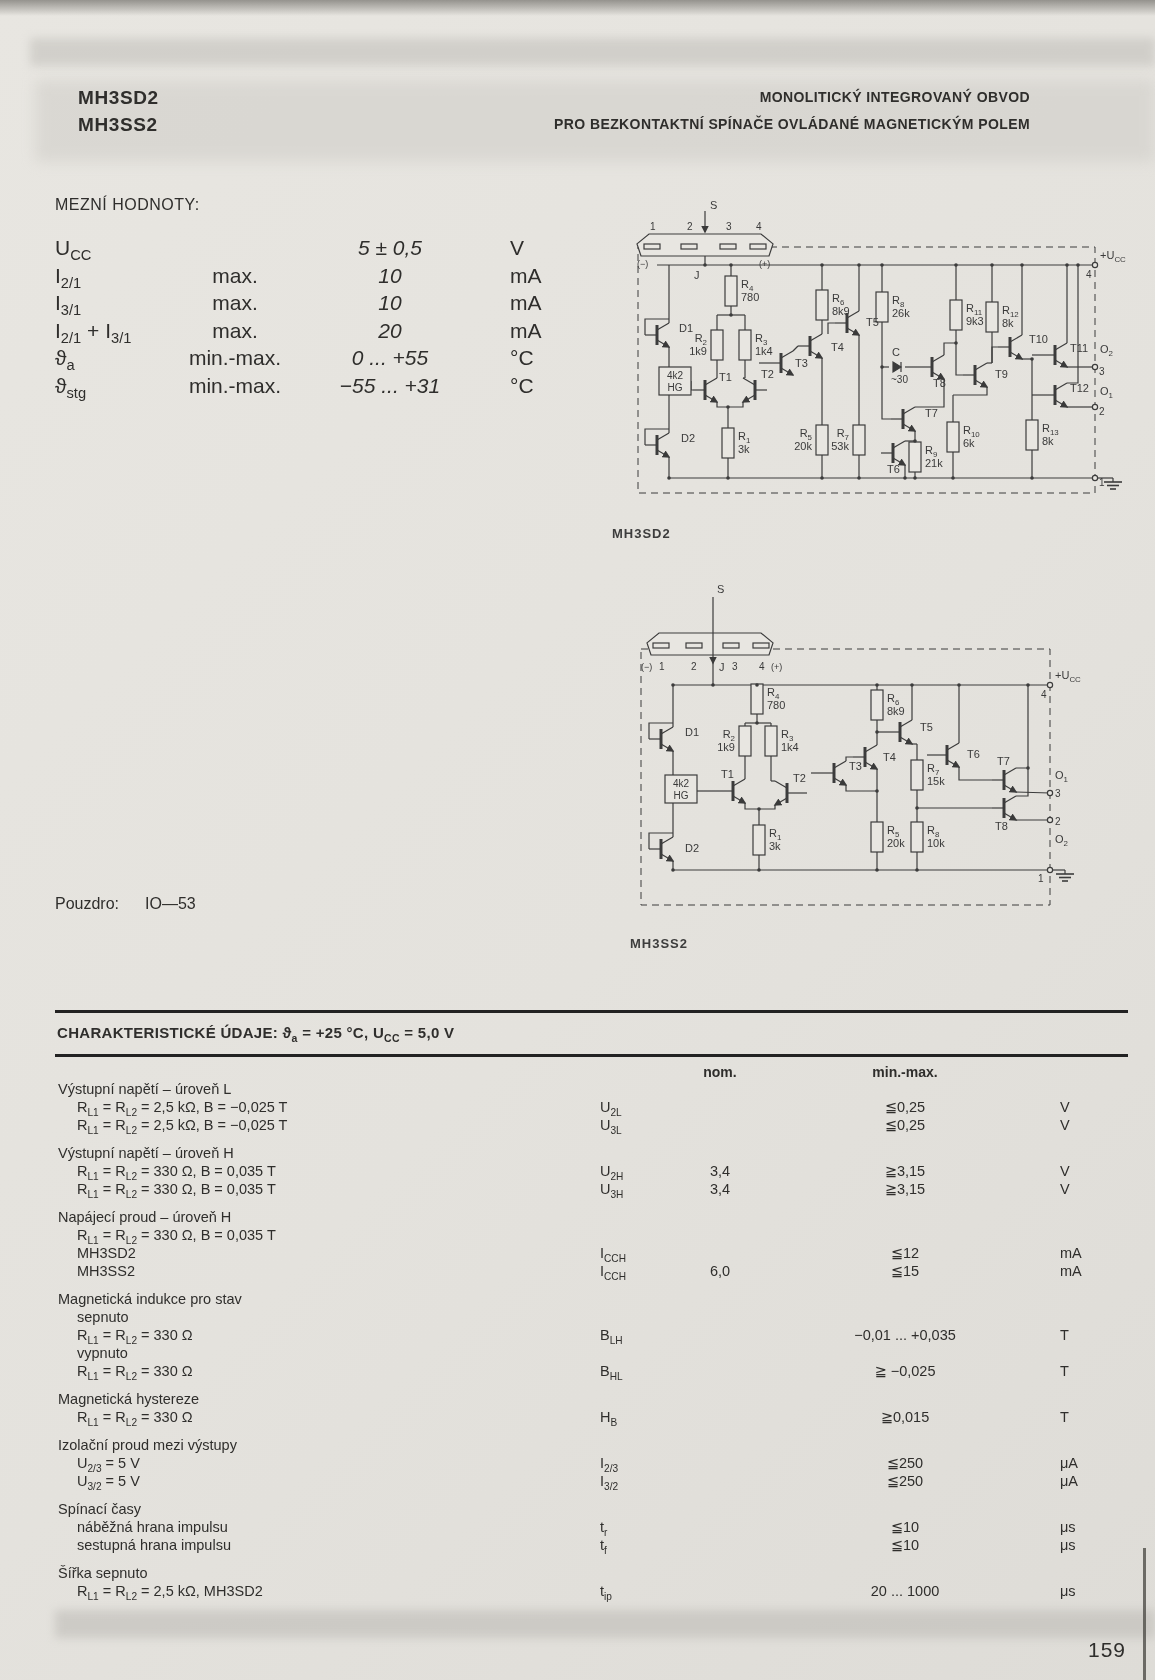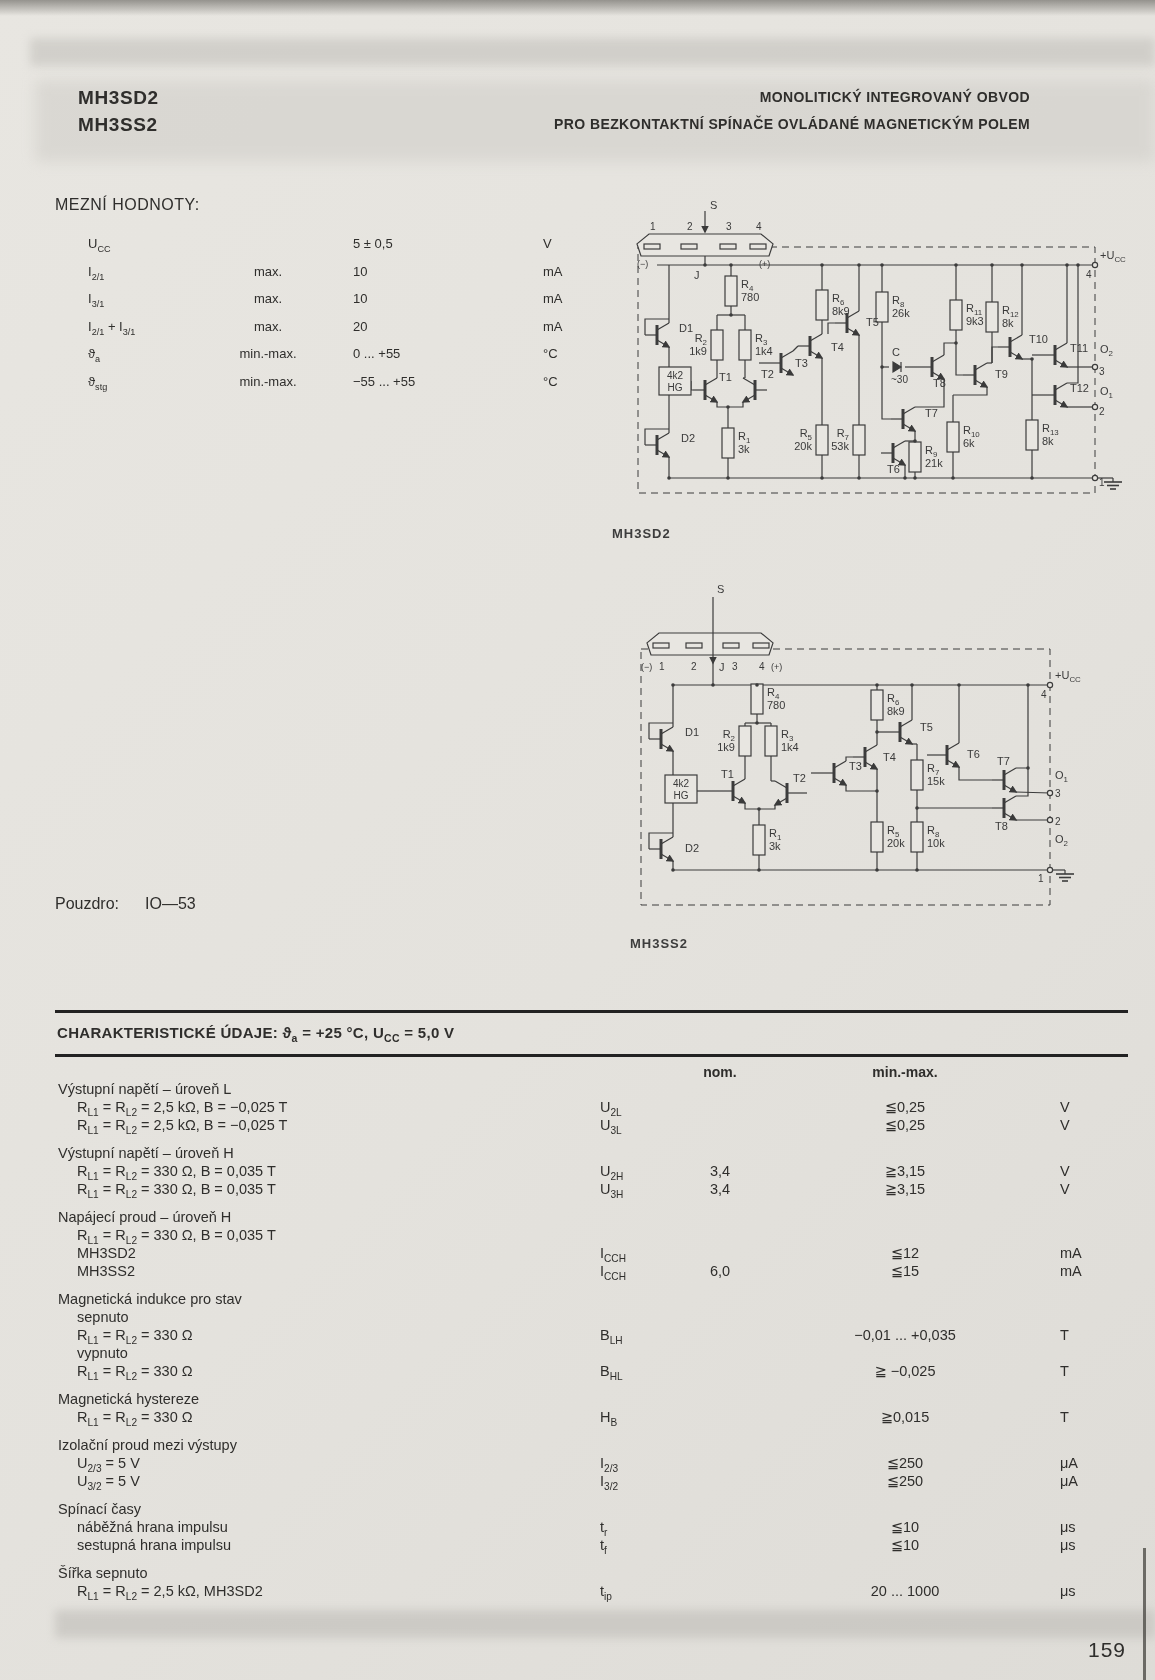--- a/index.html
+++ b/index.html
@@ -20,24 +20,24 @@
   sub{font-size:70%;line-height:0;}
 
   
   #part-numbers div{font-size:19px;font-weight:bold;letter-spacing:.6px;}
   #doc-title{position:absolute;left:300px;top:84px;width:730px;text-align:right;}
   #doc-title div{font-size:14px;font-weight:bold;letter-spacing:.4px;line-height:27px;}
 
   
   #limits{position:absolute;left:55px;top:196px;width:520px;}
   #limits-heading{font-size:16px;letter-spacing:.5px;margin-bottom:22px;}
-  .lim-row{position:relative;height:27.5px;font-size:13px;margin-left:33px;}
+  .lim-row{position:relative;height:27.5px;font-size:21px;}
   .lim-sym{position:absolute;left:0;}
   .lim-cond{position:absolute;left:115px;width:130px;text-align:center;}
-  .lim-val{position:absolute;left:265px;width:140px;text-align:left;}
+  .lim-val{position:absolute;left:265px;width:140px;text-align:center;font-style:italic;}
   .lim-unit{position:absolute;left:455px;}
 
   
   svg text{font-family:"Liberation Sans","DejaVu Sans",sans-serif;fill:#3a3a3a;stroke:none;}
   .diag-caption{font-size:13px;font-weight:bold;letter-spacing:1px;color:#3d3d3d;}
 
   
   .rule{position:absolute;left:55px;width:1073px;height:3px;background:#222;}
   #char-title{position:absolute;left:57px;top:1024px;font-size:15px;letter-spacing:.3px;font-weight:bold;}
   #char-header{position:absolute;left:55px;top:1064px;width:1073px;font-weight:bold;font-size:14px;}
@@ -104,21 +104,21 @@
         </div>
         <div class="lim-row">
           <span class="lim-sym">ϑ<sub>a</sub></span>
           <span class="lim-cond">min.-max.</span>
           <span class="lim-val">0 ... +55</span>
           <span class="lim-unit">°C</span>
         </div>
         <div class="lim-row">
           <span class="lim-sym">ϑ<sub>stg</sub></span>
           <span class="lim-cond">min.-max.</span>
-          <span class="lim-val">−55 ... +55</span>
+          <span class="lim-val">−55 ... +31</span>
           <span class="lim-unit">°C</span>
         </div>
       </div>
   </div>
 
   <svg id="diag1" style="position:absolute;left:595px;top:195px;" width="560" height="308" viewBox="0 0 560 308">
       <defs>
         <marker id="ah-diag1" viewBox="0 0 10 10" refX="8" refY="5" markerWidth="6.5" markerHeight="6.5" orient="auto">
           <path d="M0,0 L10,5 L0,10 z" fill="#3a3a3a"></path>
         </marker>

